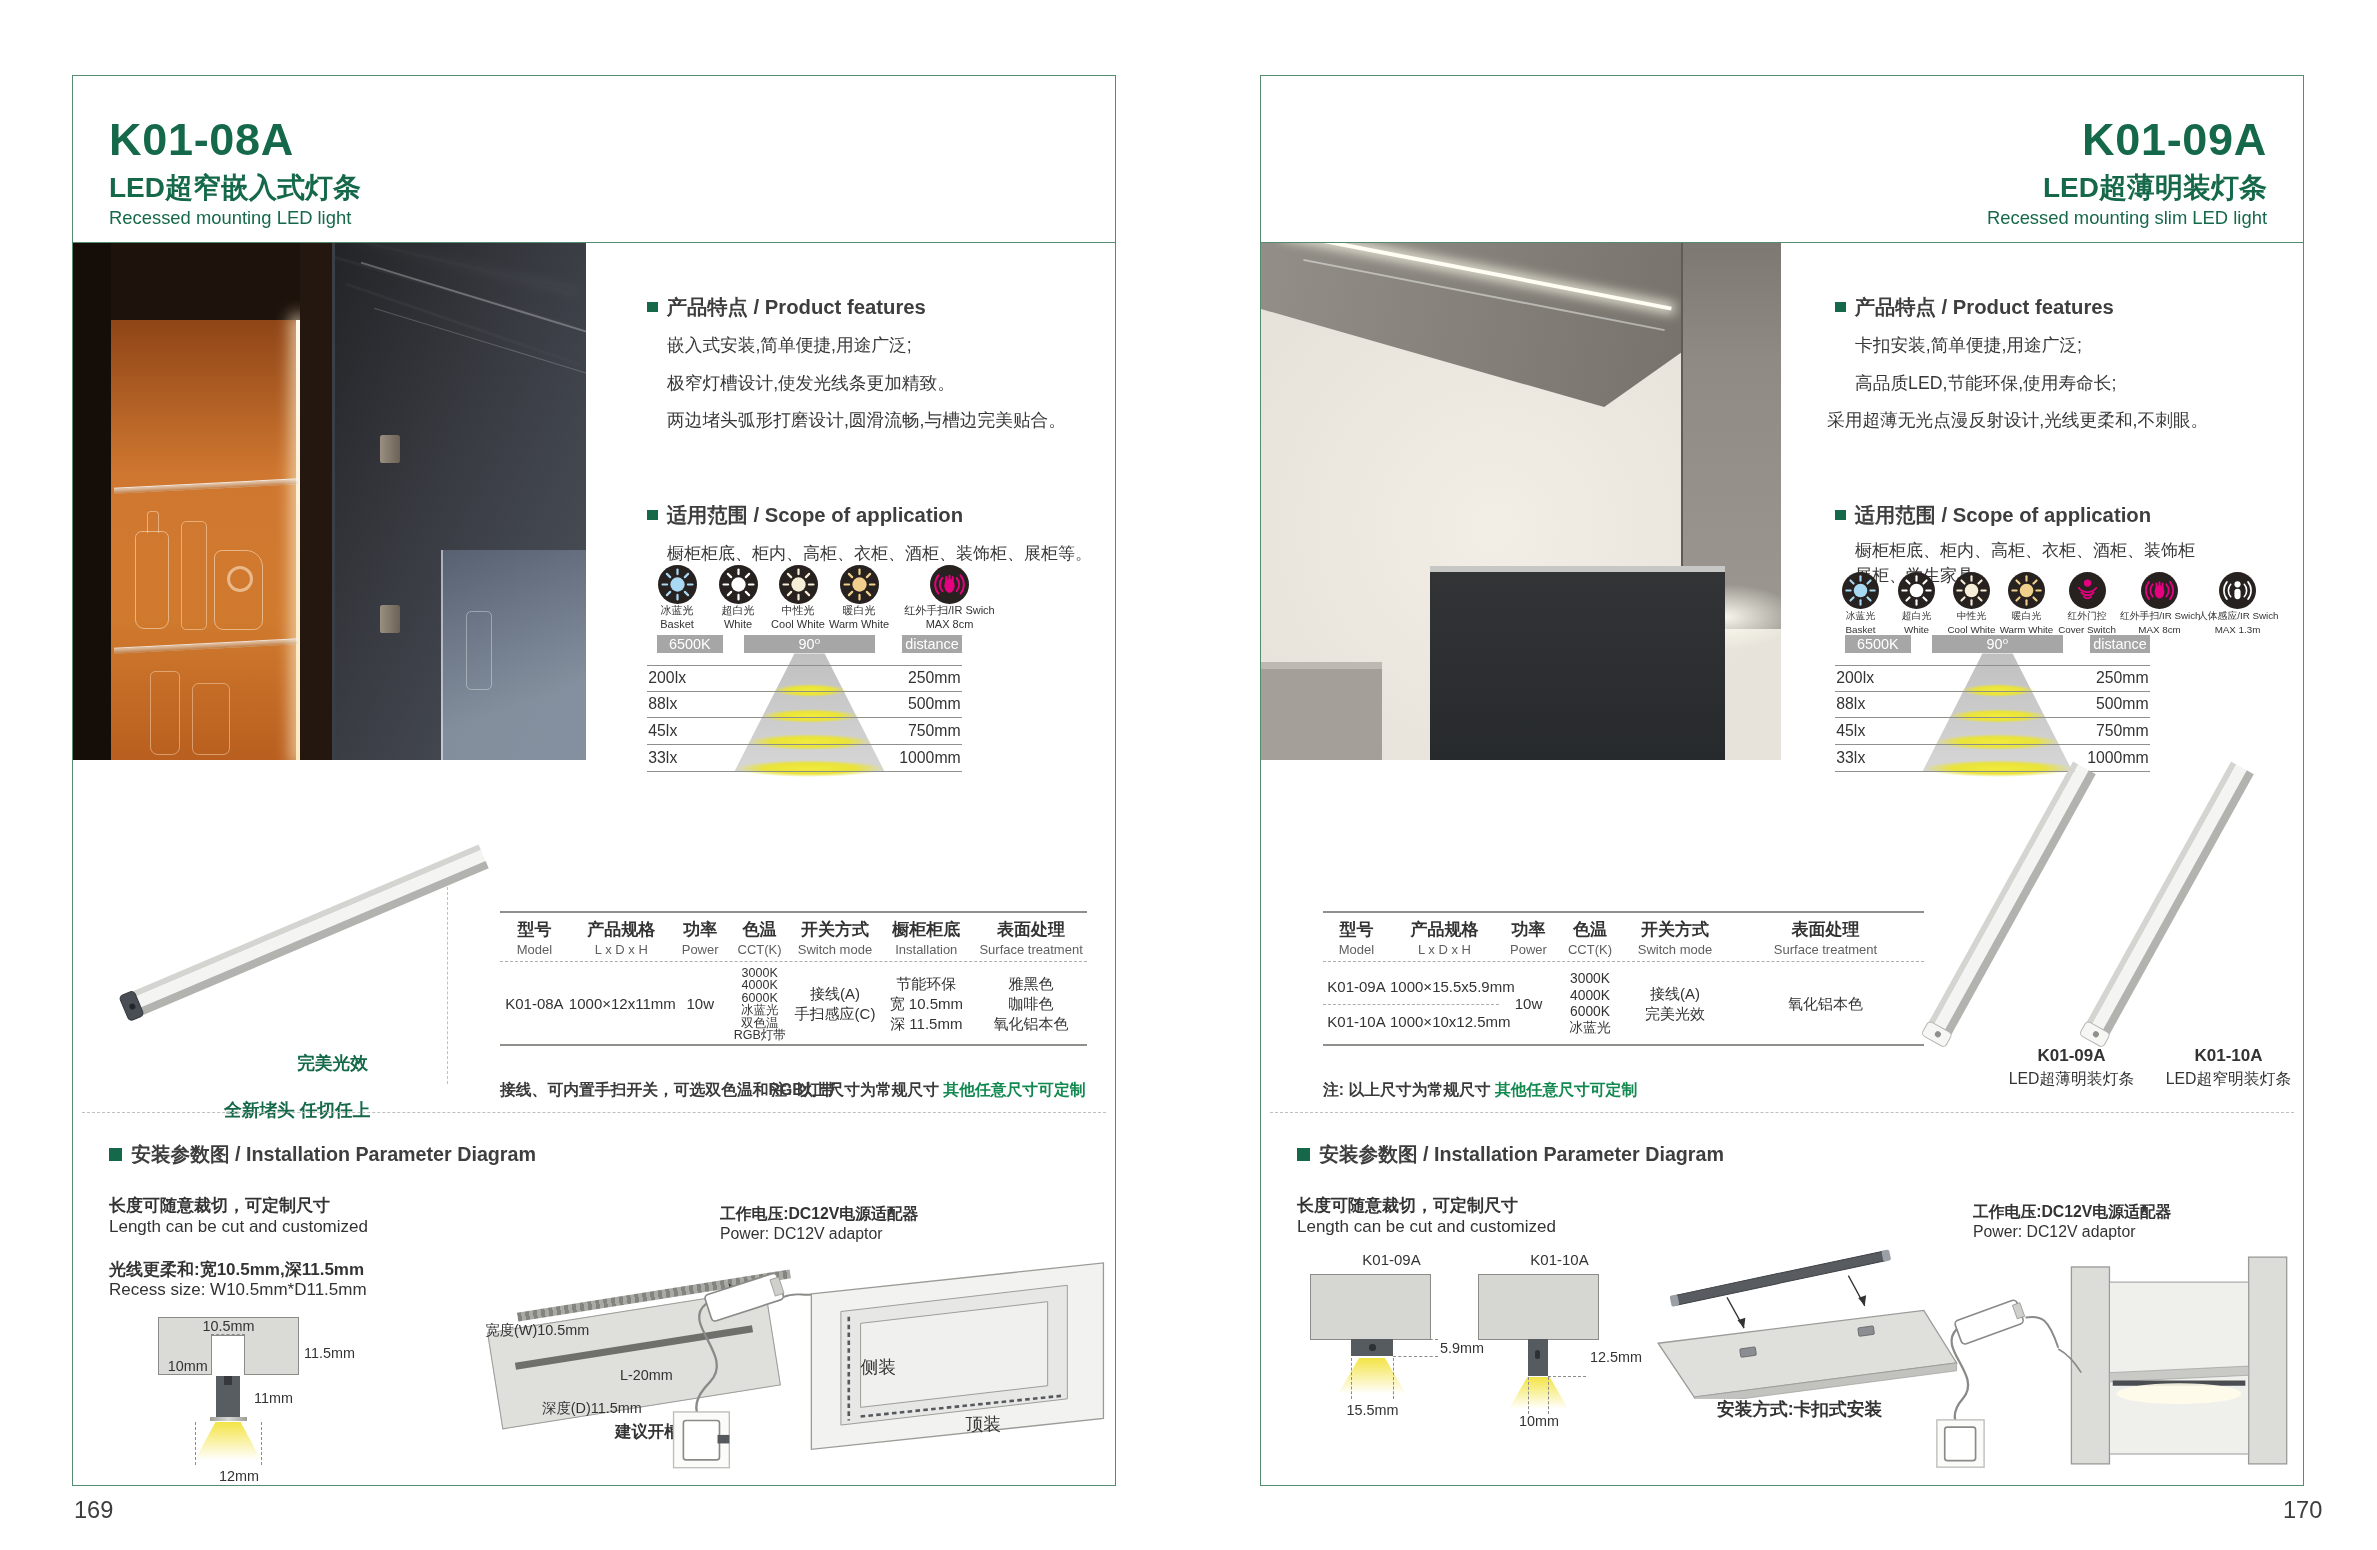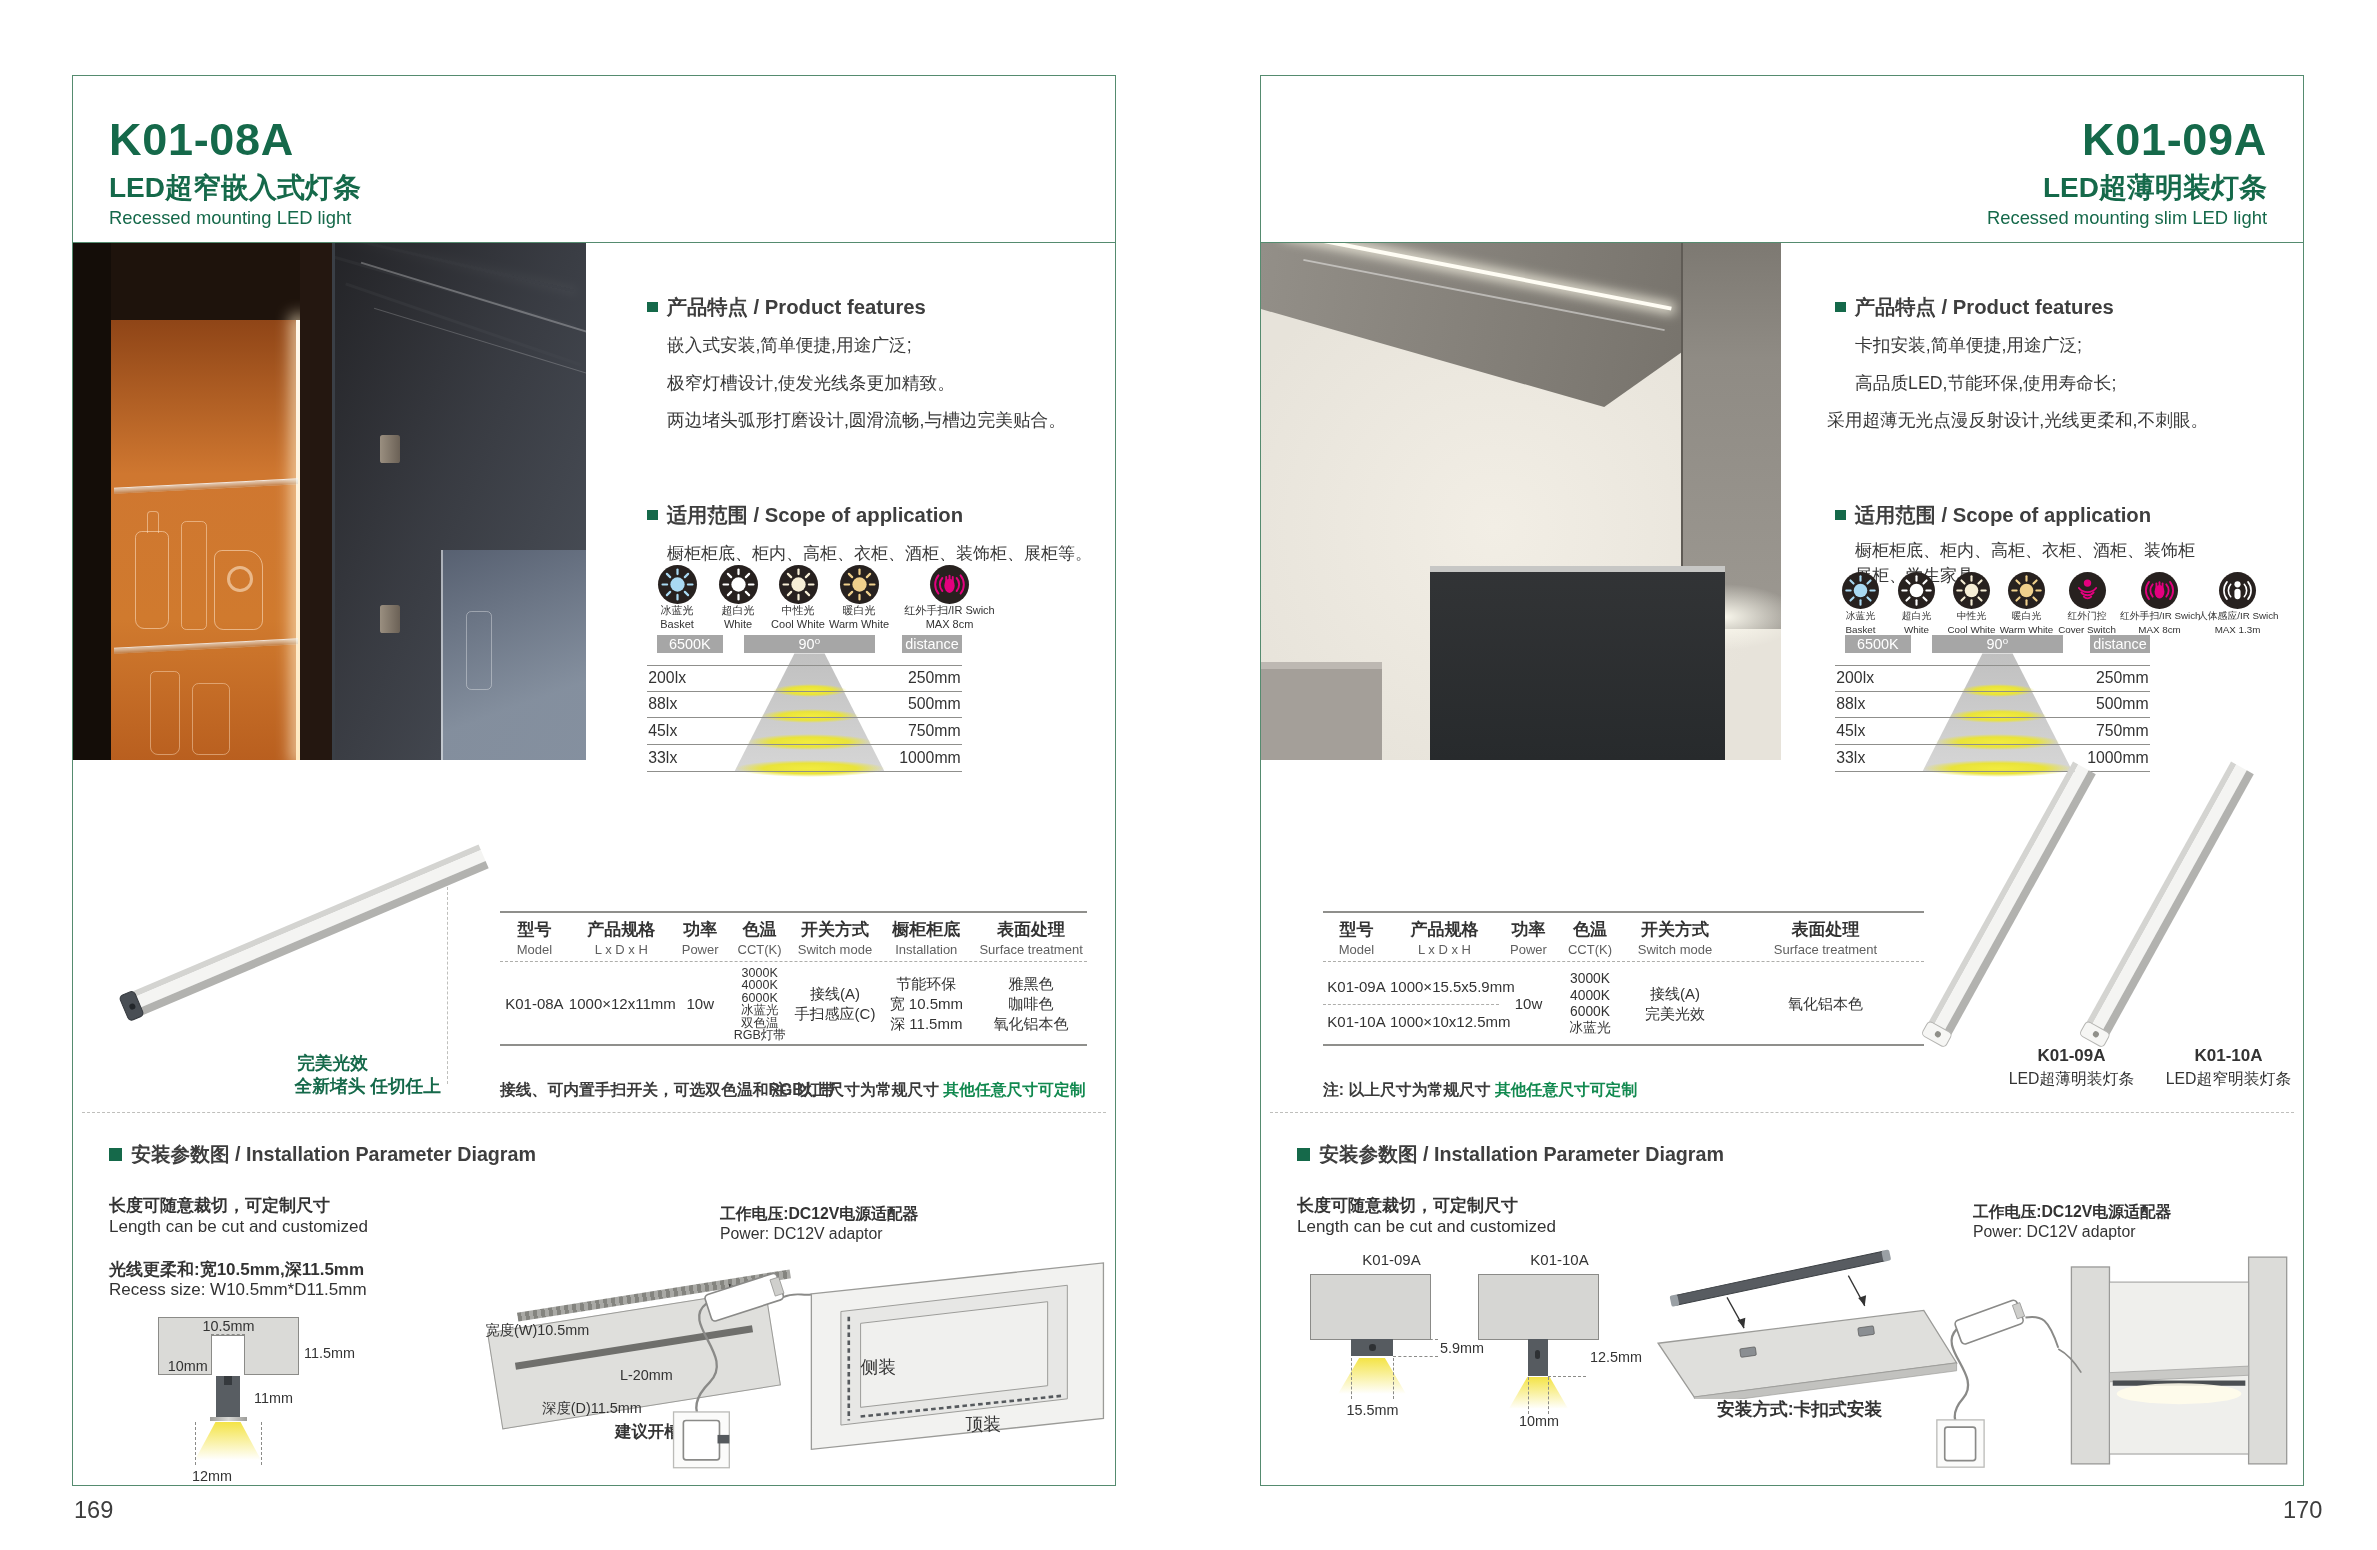--- a/index.html
+++ b/index.html
@@ -237,21 +237,21 @@
 
   <div class="strip-bar" style="left:39px;top:843px;width:387px;height:26px;transform:rotate(-23deg)">
     <div class="s1"></div>
     <div class="s2"></div>
     <div class="s3"></div>
     <div class="strip-cap" style="background:#494e54;border-color:#33373c">
           <div class="hole" style="background:#22262a"></div>
         </div>
   </div>
   <div class="abs cap-grn" style="left:151px;top:975px;width:217px;text-align:center">完美光效</div>
-  <div class="abs cap-grn" style="left:151px;top:998px;width:217px;text-align:right">全新堵头 任切任上</div>
+  <div class="abs cap-grn" style="left:151px;top:1022px;width:217px;text-align:left">全新堵头 任切任上</div>
   <div class="abs" style="left:374px;top:811px;height:197px;border-left:1.3px dashed #bfbfbc"></div>
 
   <div class="abs ptable" style="left:427px;top:835px;width:587px;height:135px">
     <div class="t-solid" style="top:0"></div>
     <div class="thead">
       <div class="th" style="width:69px">
             <div class="th-cn">型号</div>
             <div class="th-en">Model</div>
           </div>
       <div class="th" style="width:105px">
@@ -330,21 +330,21 @@
     <div class="guide" style="left:63px;top:25px;width:34px;border-top:0.7px dashed #8b8b88"></div>
     <div class="dlabel" style="left:156px;top:36px">11.5mm</div>
     <div class="dlabel" style="left:19.7px;top:49px">10mm</div>
     <div class="abs" style="left:68px;top:67px;width:23.6px;height:41px;background:#585d62"></div>
     <div class="abs" style="left:76px;top:67px;width:7.9px;height:8.5px;background:#35393d"></div>
     <div class="abs" style="left:62px;top:108px;width:37px;height:3.9px;background:linear-gradient(90deg,#9c9c99,#d8d8d5,#9c9c99)"></div>
     <div class="dlabel" style="left:106px;top:81px">11mm</div>
     <div class="beam" style="left:47px;top:113px;width:66px;height:38px"></div>
     <div class="guide" style="left:47px;top:113px;height:43px;border-left:0.7px dashed #8b8b88"></div>
     <div class="guide" style="left:113px;top:113px;height:43px;border-left:0.7px dashed #8b8b88"></div>
-    <div class="dlabel" style="left:44px;top:159px;width:53px;text-align:left">12mm</div>
+    <div class="dlabel" style="left:58px;top:159px;width:53px;text-align:right">12mm</div>
   </div>
 
   <div class="abs" style="left:407px;top:1204px;width:309px;height:164px">
     <div class="abs" style="left:36px;top:10.5px;width:276px;height:9.2px;transform:rotate(-9deg);background:repeating-linear-gradient(90deg,#84847f 0 3.9px,#a9a9a5 3.9px 7.9px);border:0.7px solid #77777:3"></div>
     <div class="abs" style="left:13px;top:30px;width:282px;height:98px;transform:rotate(-9deg);background:#dfdfdc;border:0.7px solid #9b9b98"></div>
     <div class="abs" style="left:34px;top:64px;width:240px;height:7.2px;transform:rotate(-9deg);background:#6f6f6c"></div>
     <div class="dlabel" style="left:248px;top:1.3px">L</div>
     <div class="dlabel" style="left:5.3px;top:41px">宽度(W)10.5mm</div>
     <div class="dlabel" style="left:140px;top:87px">L-20mm</div>
     <div class="dlabel" style="left:62px;top:119px">深度(D)11.5mm</div>

